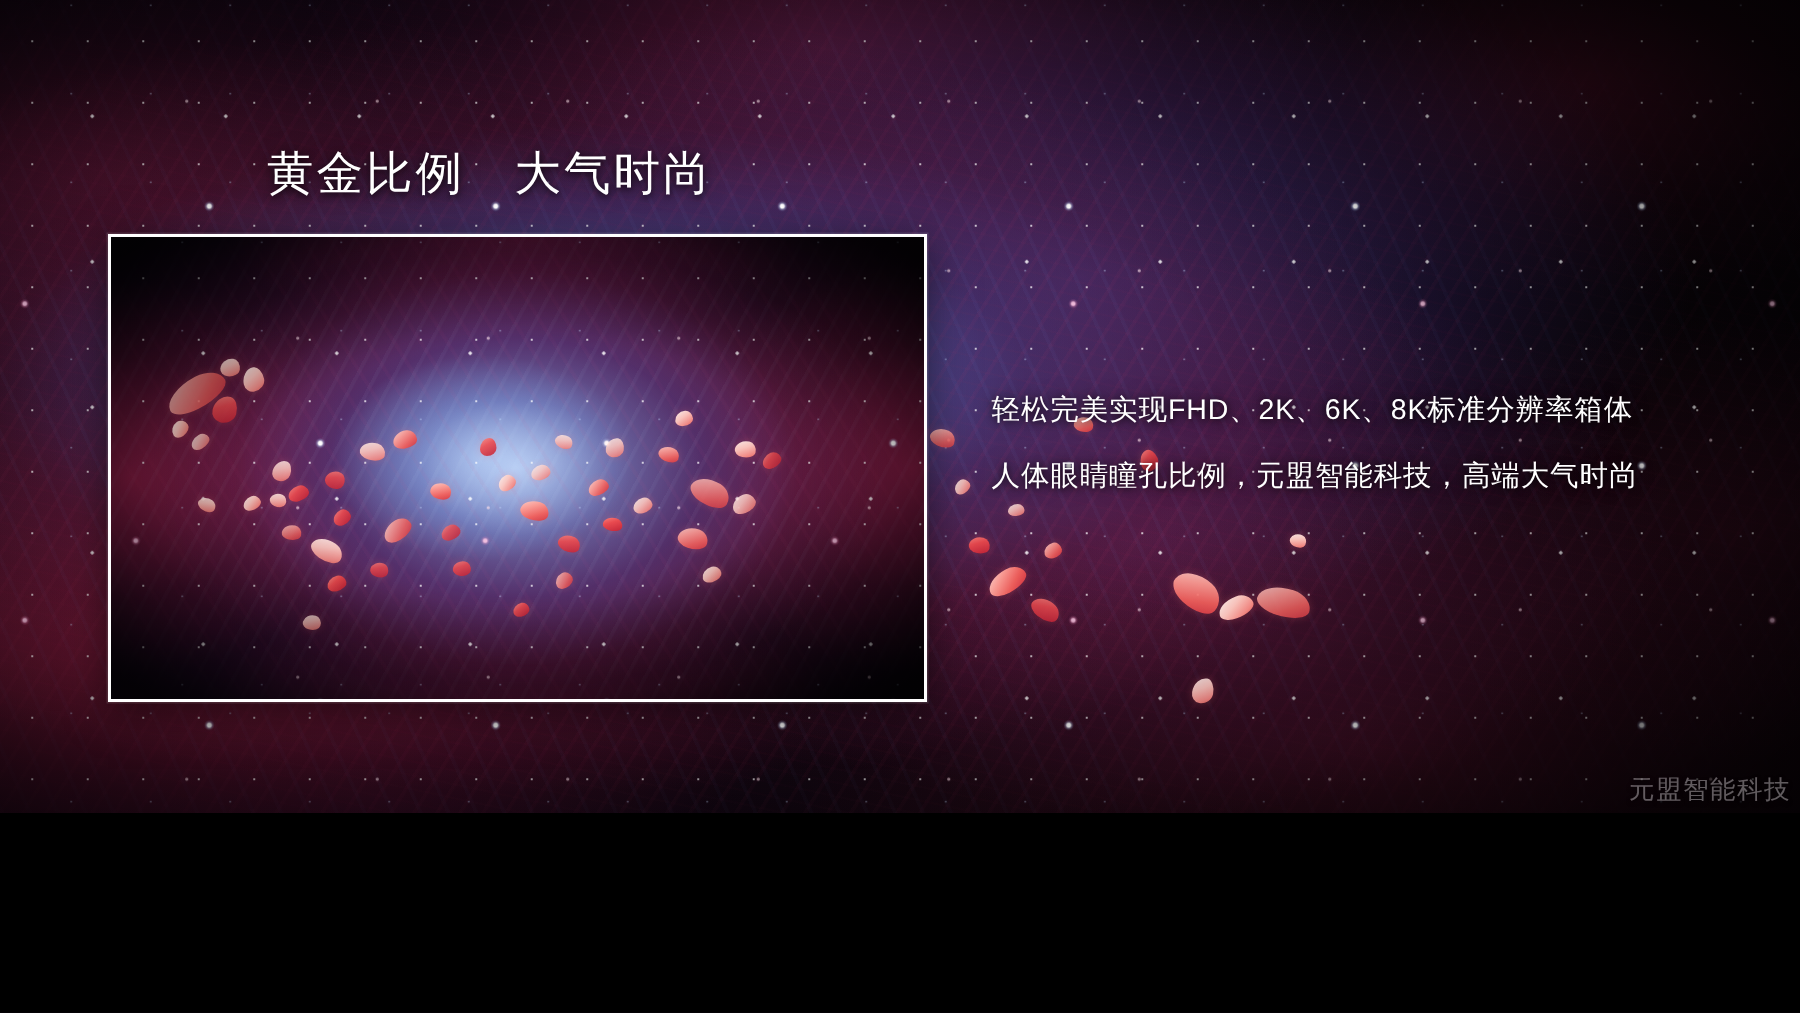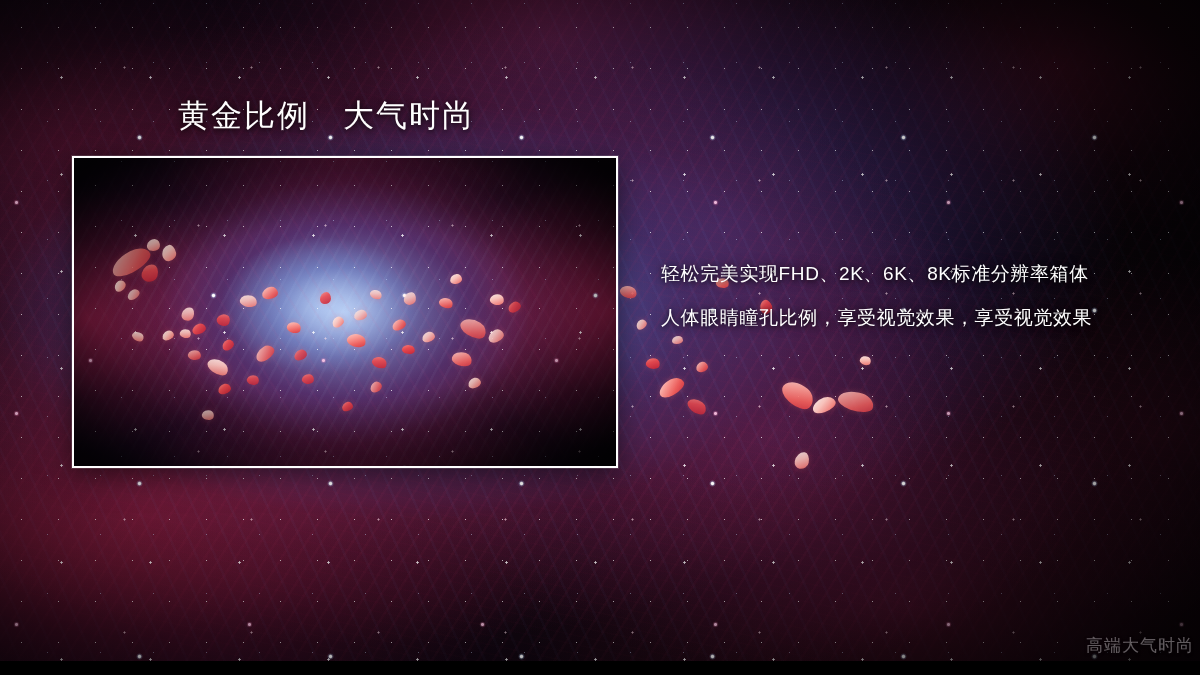--- a/index.html
+++ b/index.html
@@ -8,21 +8,21 @@
     padding: 0;
     background: #000;
   }
   body {
     font-family: "Liberation Sans", "DejaVu Sans", sans-serif;
   }
 
   #slide {
     position: relative;
     width: 1200px;
-    height: 661px;
+    height: 542px;
     overflow: hidden;
     background: #08040a;
   }
 
   
   .bg-layer {
     position: absolute;
     inset: 0;
     pointer-events: none;
   }
@@ -307,18 +307,18 @@
           <div class="petal pale" style="left: 128px; top: 252px; width: 12px; height: 10px; transform: rotate(16deg); opacity: 0.85;"></div>
           <div class="petal deep" style="left: 268px; top: 244px; width: 11px; height: 9px; transform: rotate(-12deg); opacity: 0.89;"></div>
           <div class="petal pale" style="left: 58px; top: 174px; width: 12px; height: 9px; transform: rotate(34deg); opacity: 0.92;"></div>
         </div>
       <div class="panel-vig"></div>
     </div>
   </div>
 
   <div id="body-text">
     <div class="line">轻松完美实现FHD、2K、6K、8K标准分辨率箱体</div>
-    <div class="line">人体眼睛瞳孔比例，享受视觉效果，享受视觉效果</div>
+    <div class="line">人体眼睛瞳孔比例，元盟智能科技，高端大气时尚</div>
   </div>
 
-  <div id="watermark">高端大气时尚</div>
+  <div id="watermark">元盟智能科技</div>
 
 </div>
 
 </body></html>

